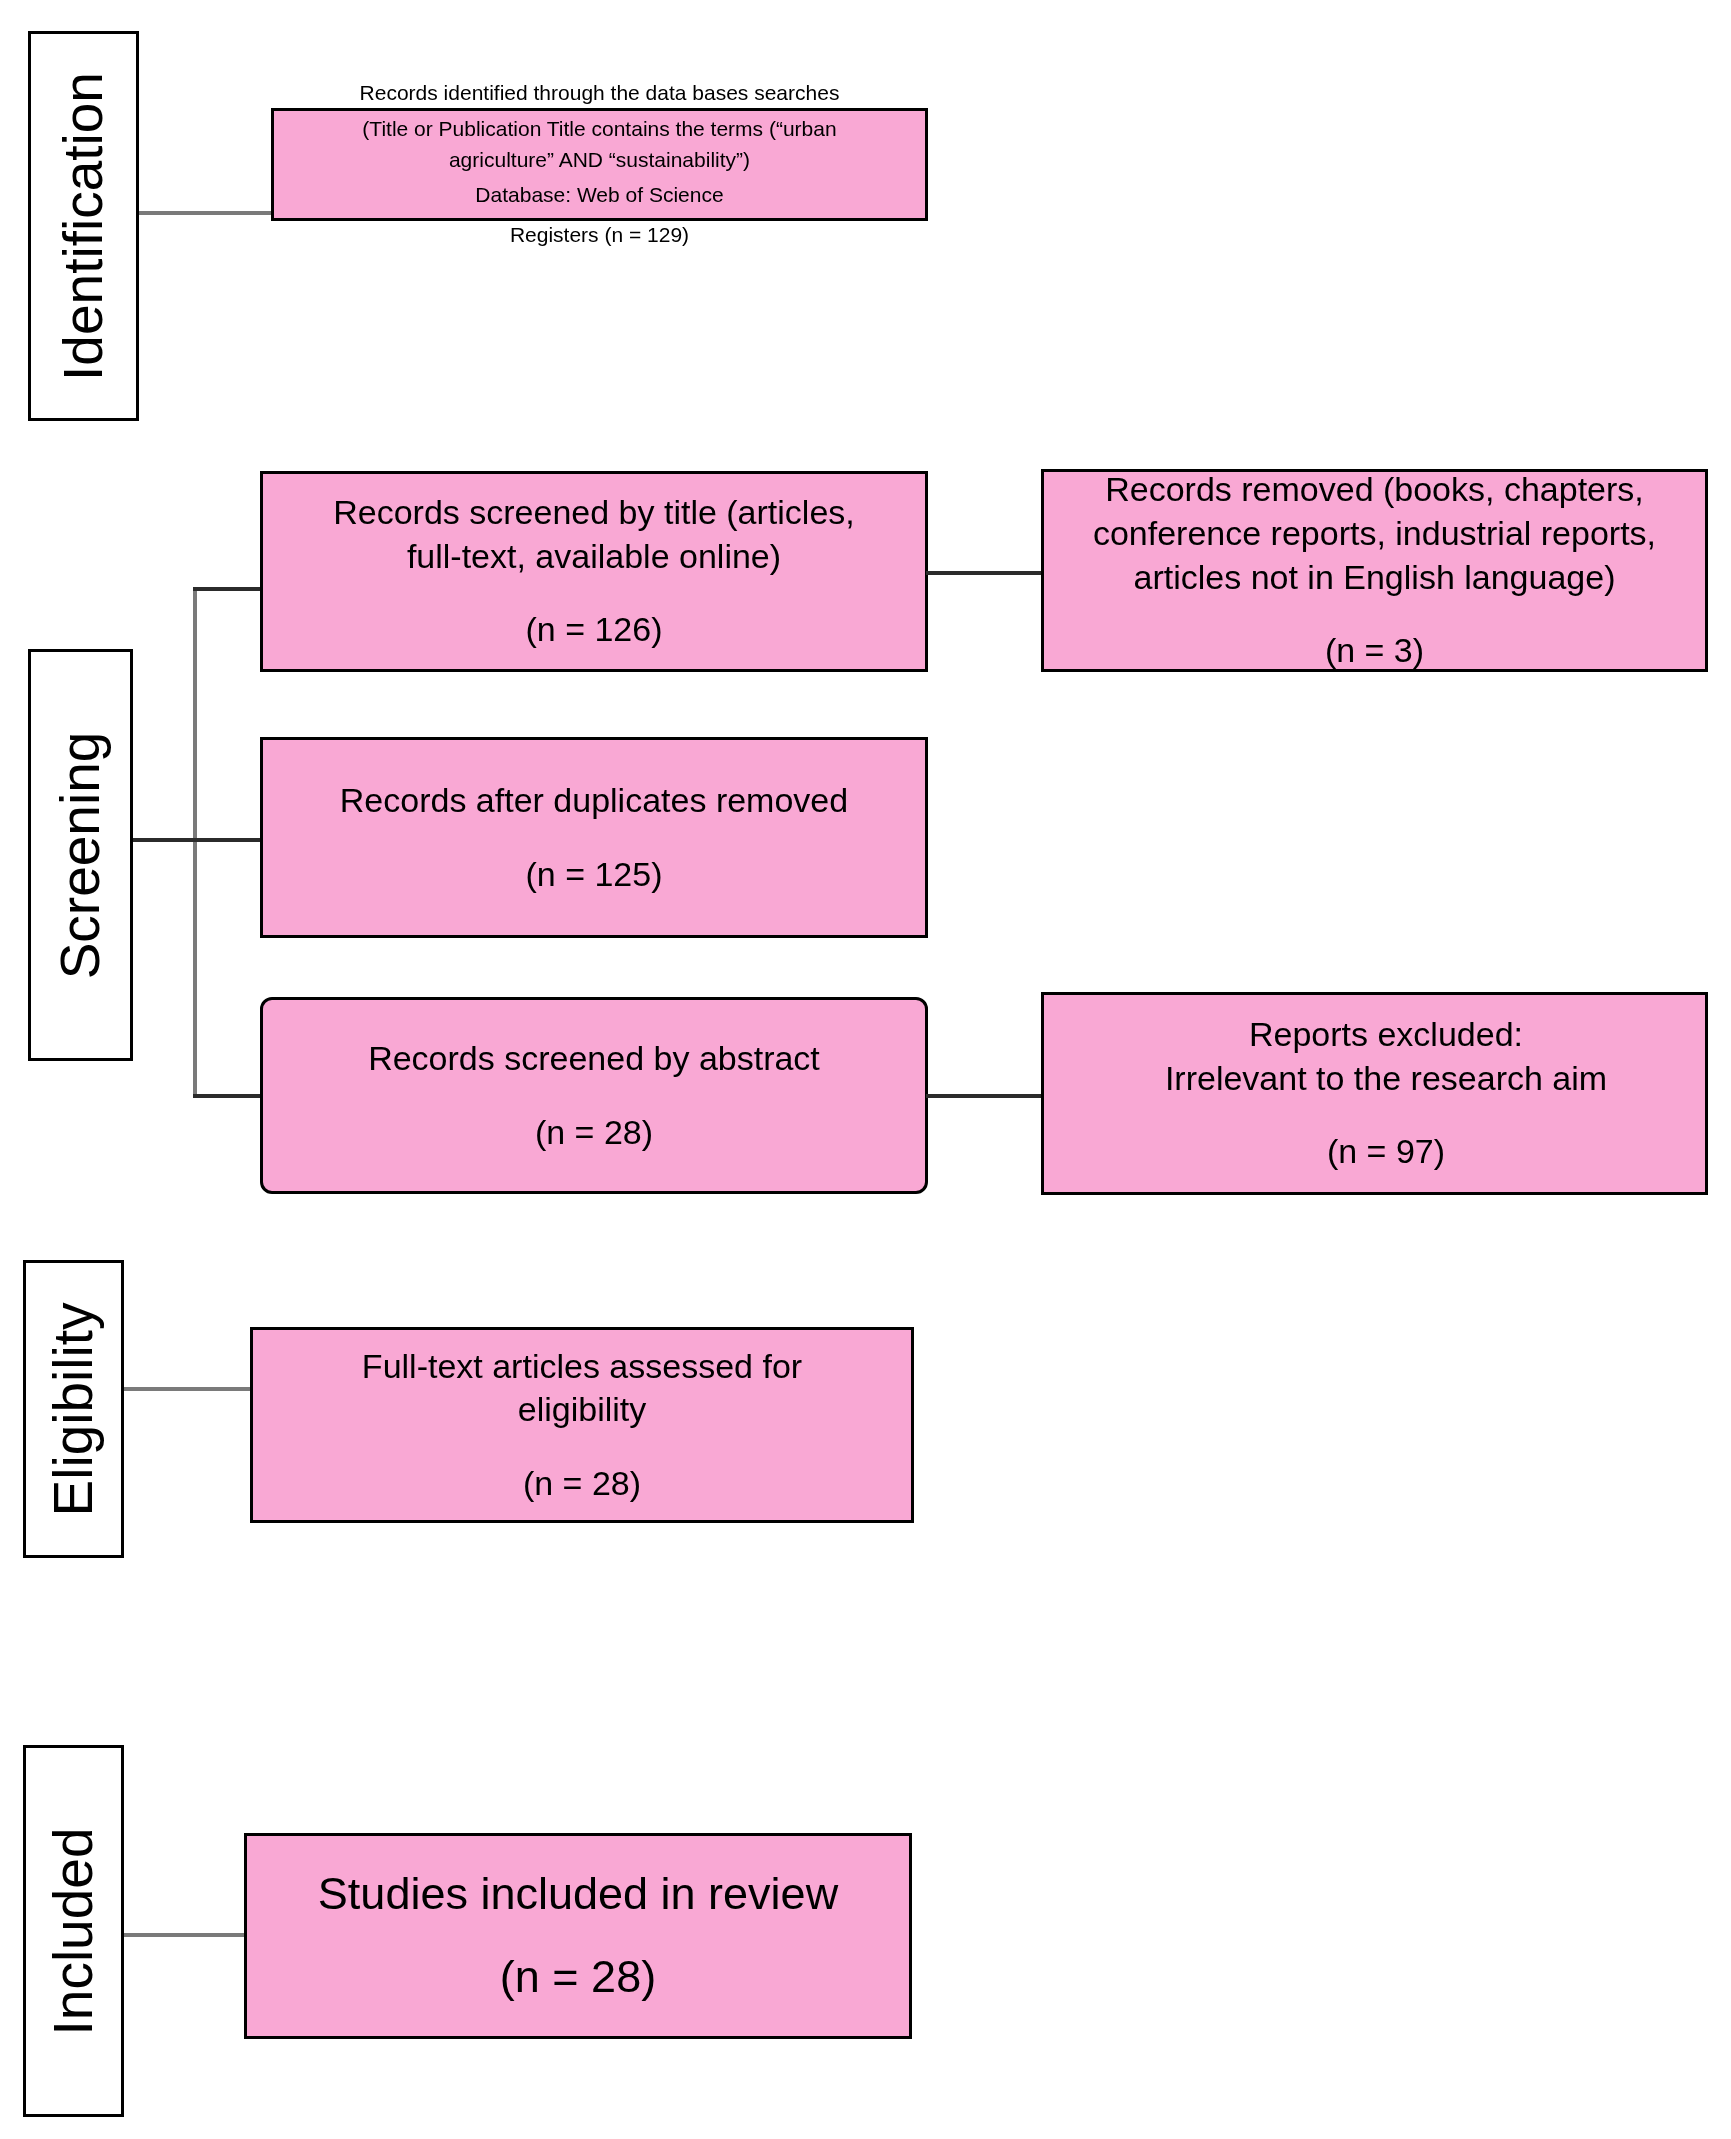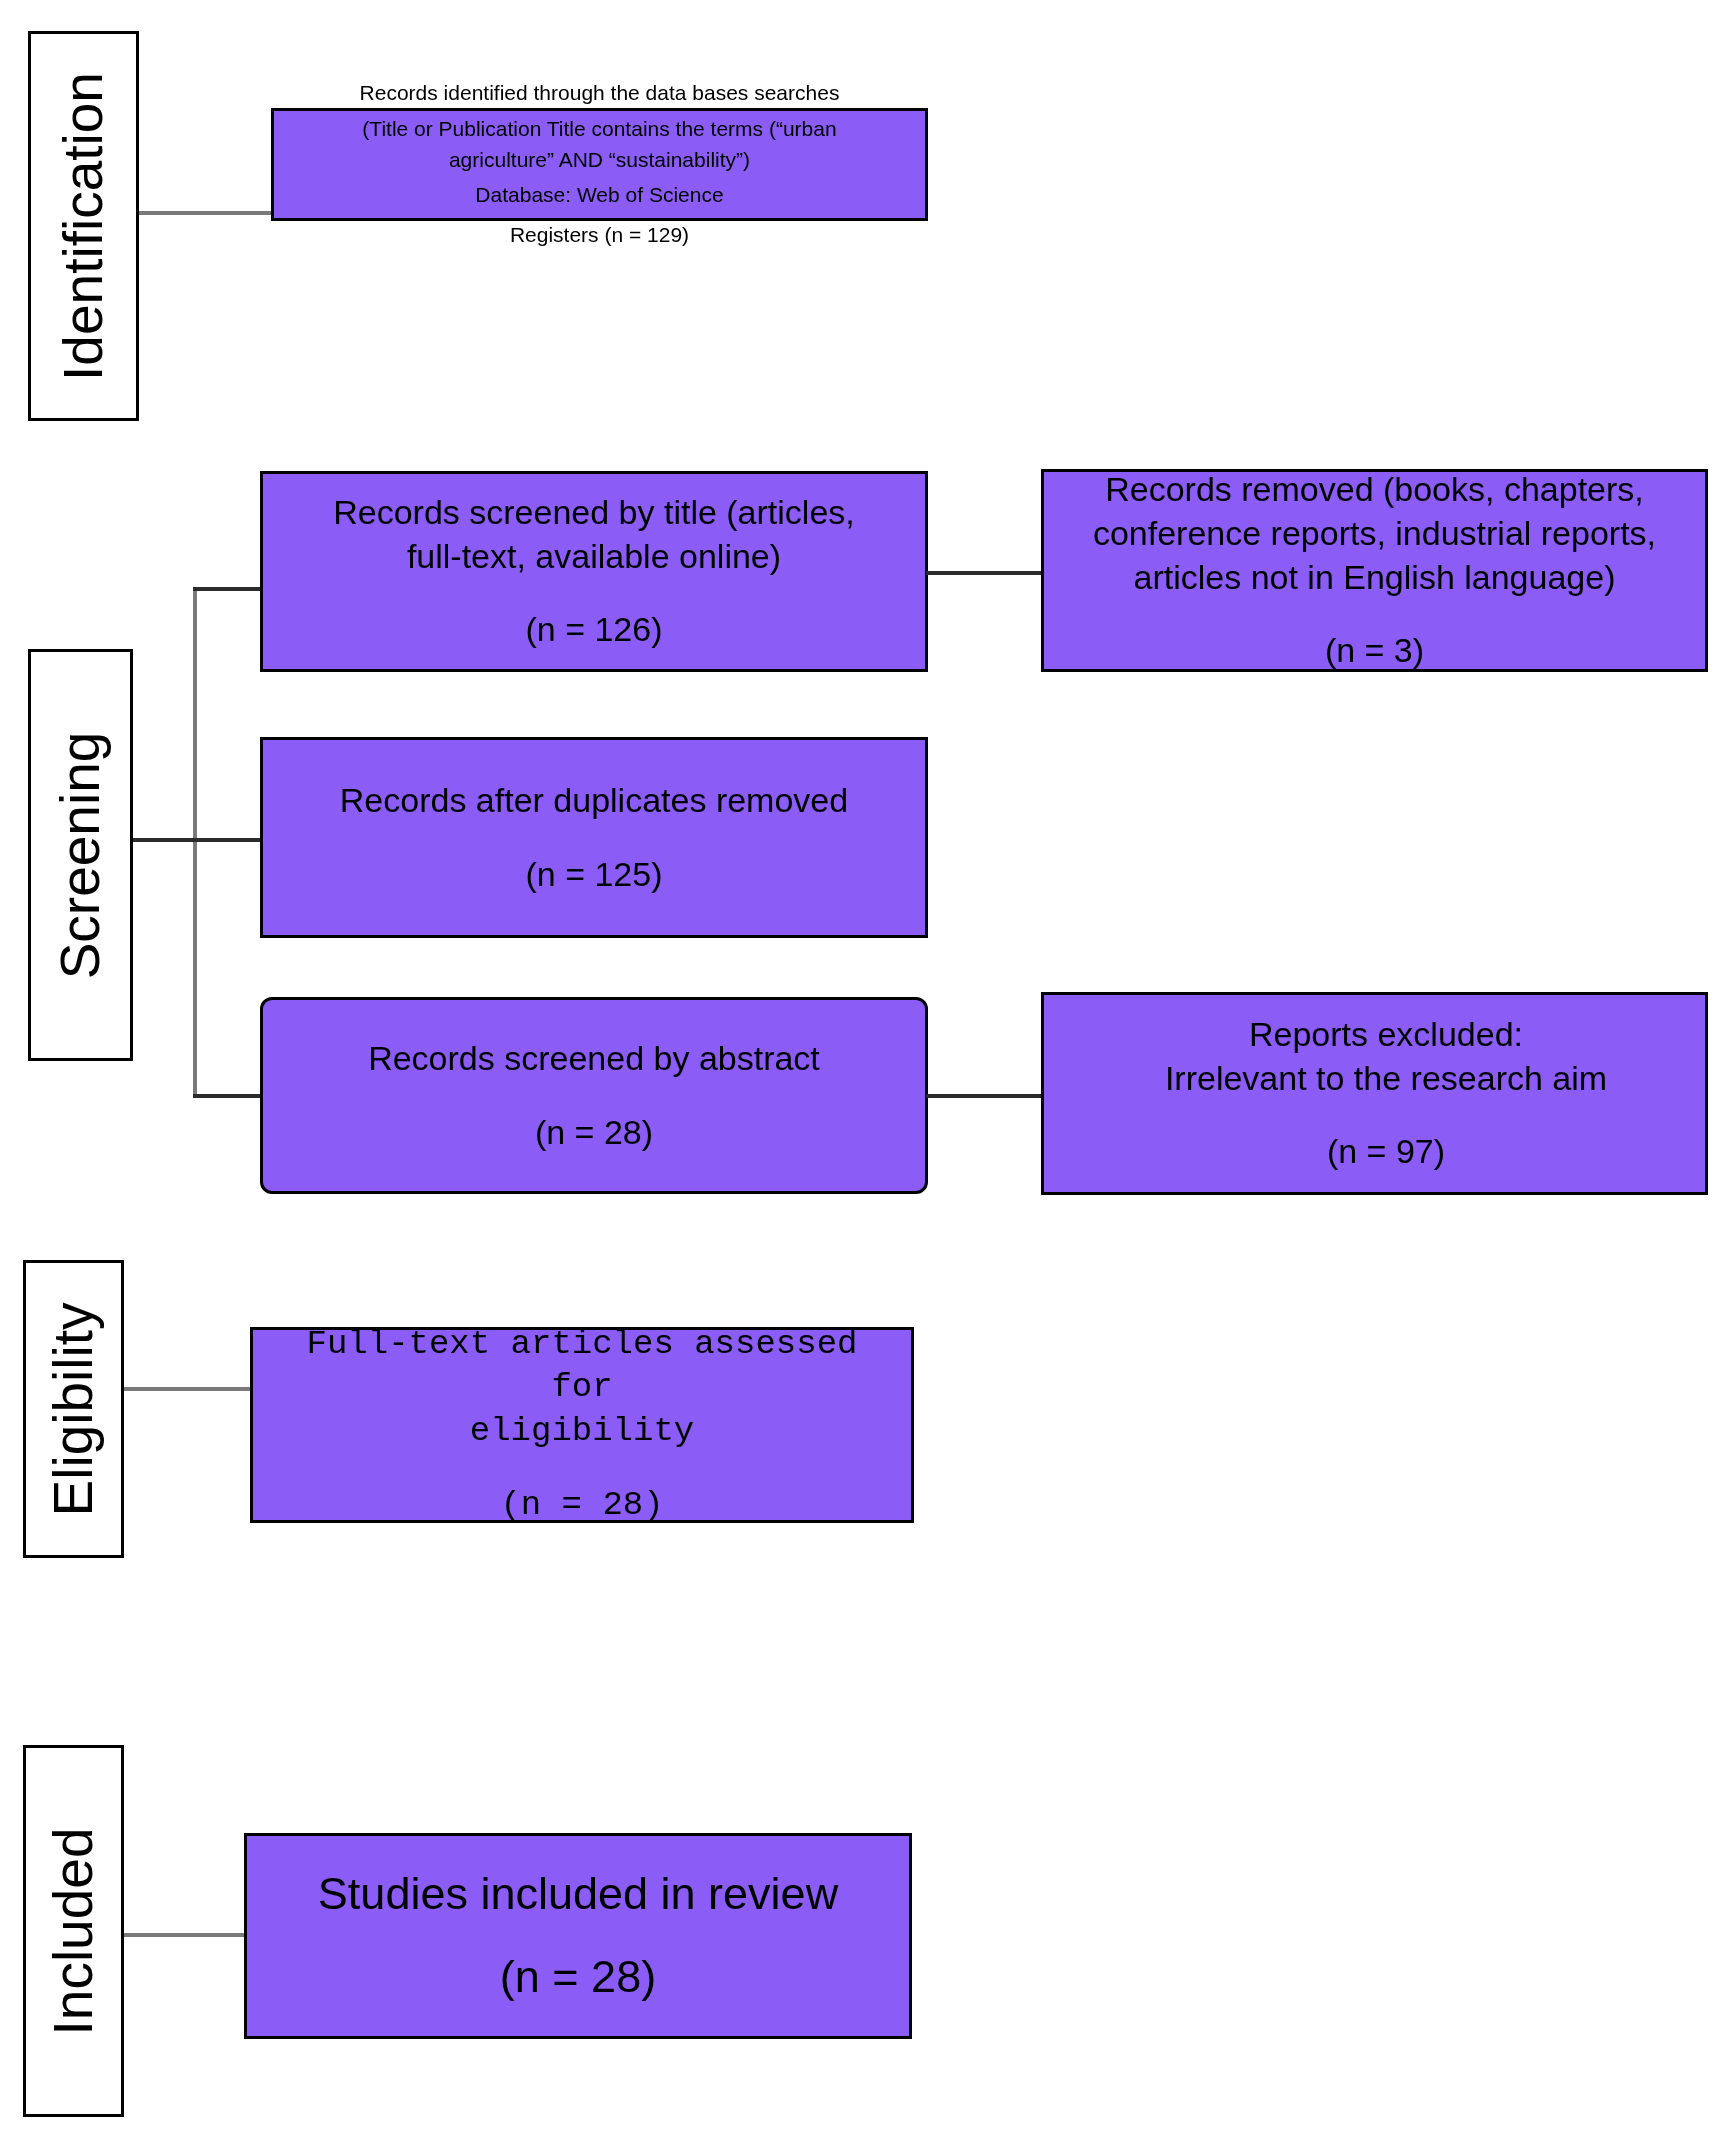--- a/index.html
+++ b/index.html
@@ -36,21 +36,21 @@
     white-space: nowrap;
     font-size: 55px;
     line-height: 1;
     letter-spacing: 0px;
     color: #000000;
   }
 
   .node {
     position: absolute;
     border: 3.2px solid #000000;
-    background: #8b5cf6;
+    background: #f9a8d4;
     box-sizing: border-box;
     display: flex;
     flex-direction: column;
     align-items: center;
     justify-content: center;
     text-align: center;
     padding: 5.3px 14px;
   }
   .node .line {
     display: block;
@@ -143,21 +143,21 @@
     <span class="line">Irrelevant to the research aim</span>
     <span class="line gap">(n = 97)</span>
   </div>
 
   <div class="stage-label" style="left:23.4px; top:1260px; width:101px; height:298px;">
     <span class="vtext">Eligibility</span>
   </div>
 
   <div class="conn h" style="left:124px; top:1387px; width:128px;"></div>
 
-  <div class="node medium" style="left:250px; top:1327px; width:664px; height:196px;font-family:Liberation Mono, monospace;">
+  <div class="node medium" style="left:250px; top:1327px; width:664px; height:196px;">
     <span class="line">Full-text articles assessed for</span>
     <span class="line">eligibility</span>
     <span class="line gap">(n = 28)</span>
   </div>
 
   <div class="stage-label" style="left:23.4px; top:1745px; width:101px; height:372px;">
     <span class="vtext">Included</span>
   </div>
 
   <div class="conn h" style="left:124px; top:1933px; width:123px;"></div>

